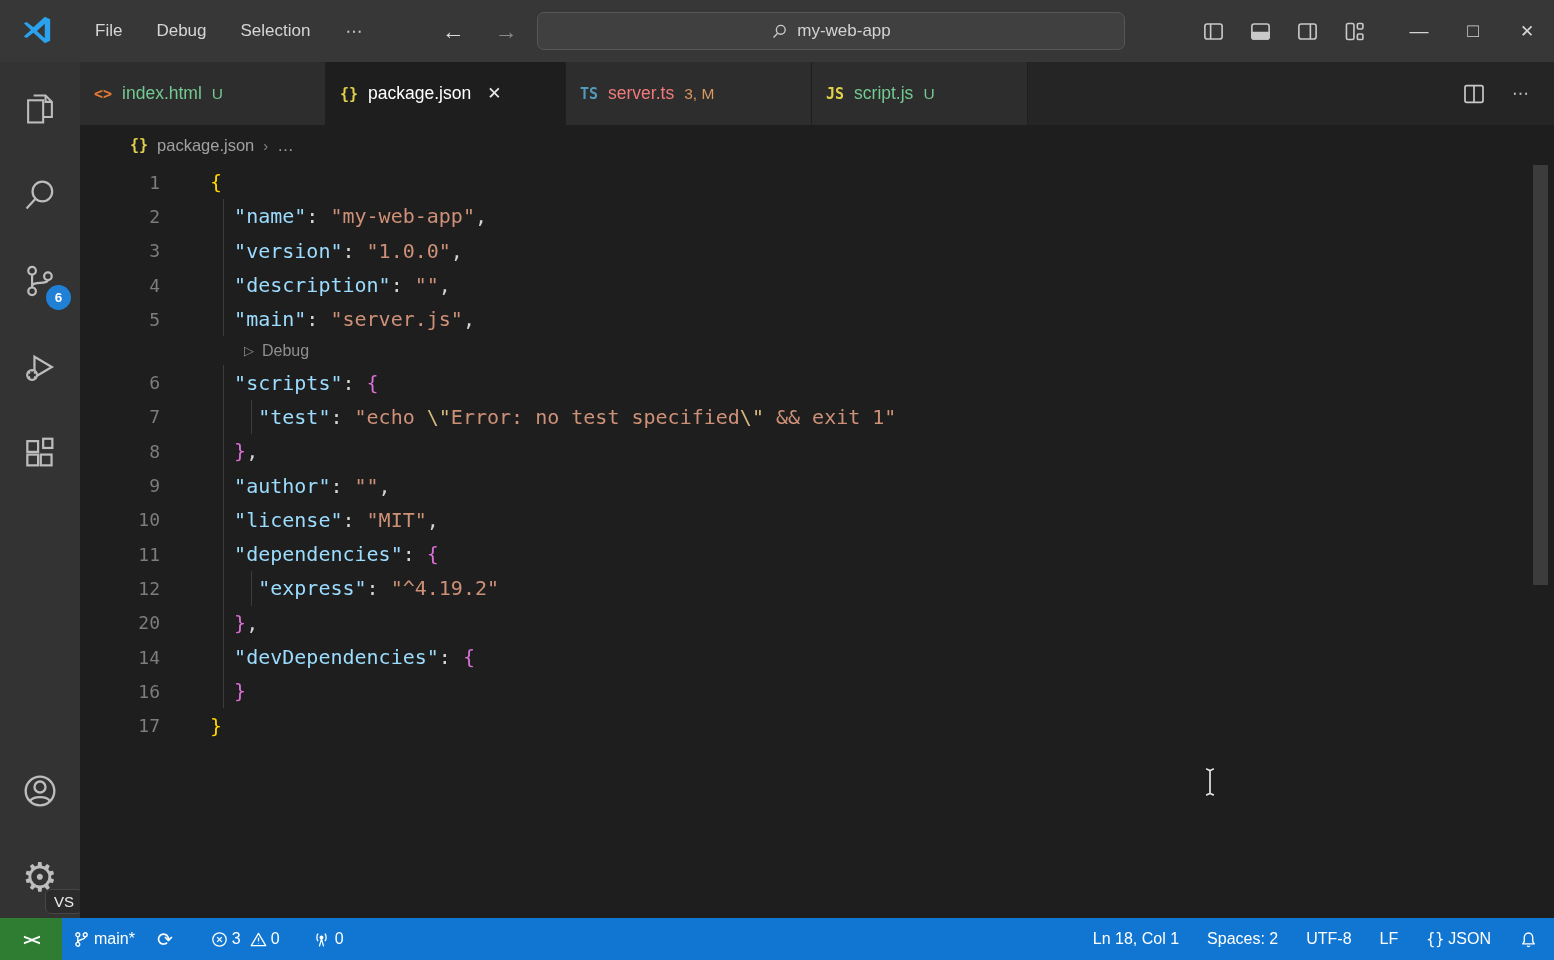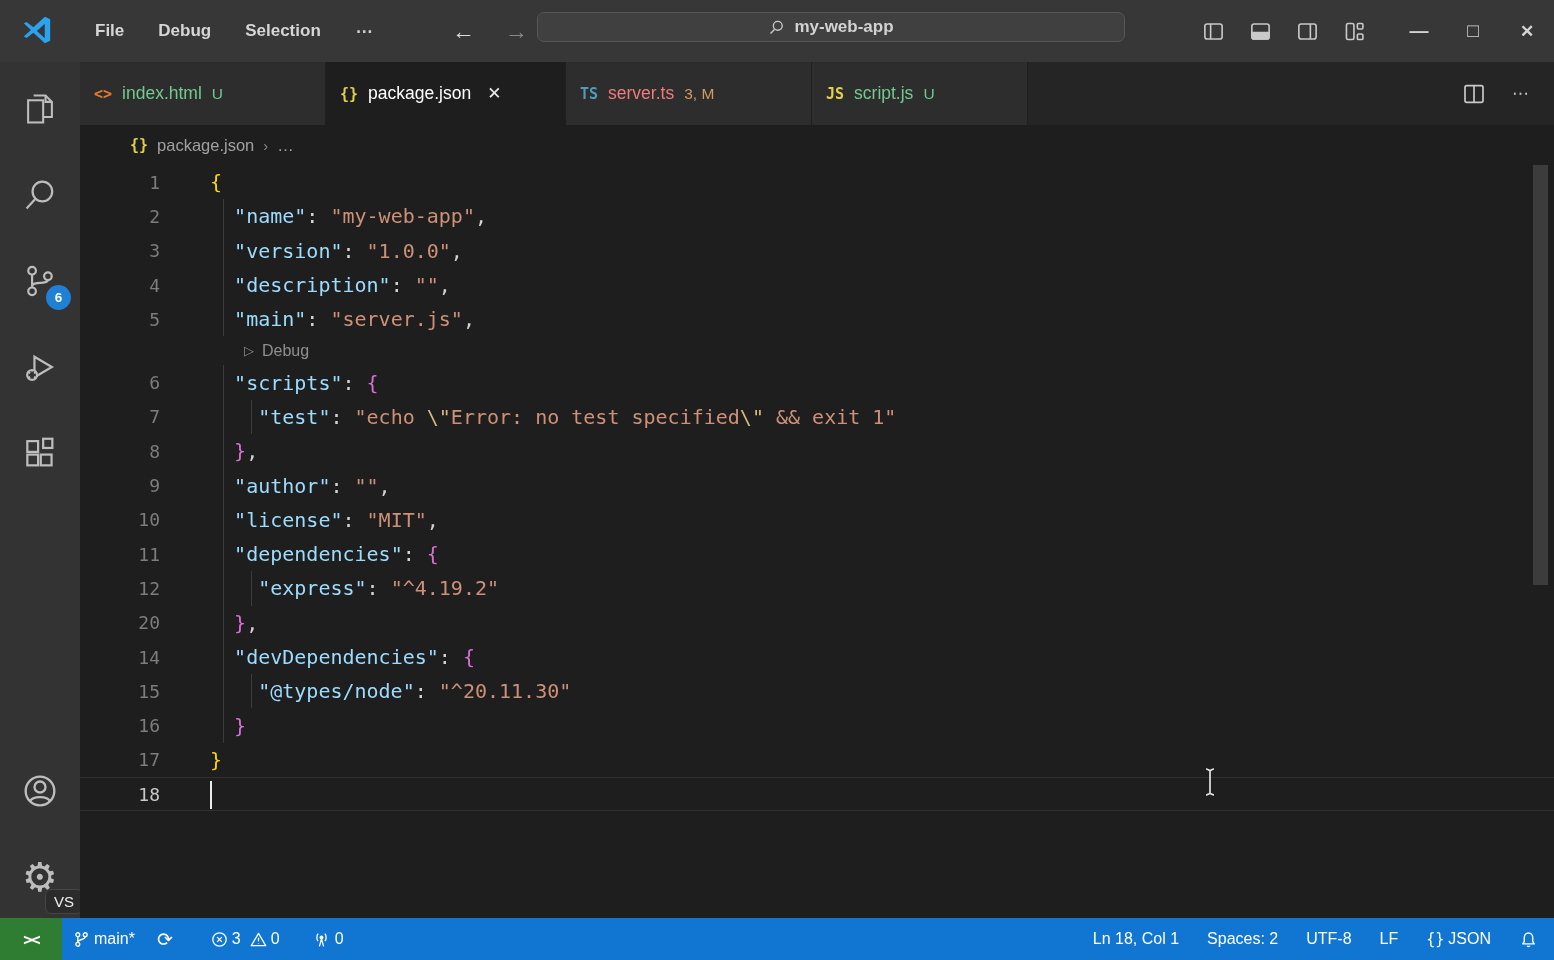--- a/index.html
+++ b/index.html
@@ -1,28 +1,28 @@
 <!DOCTYPE html>
 <html><head>
 <meta charset="utf-8">
 <style>
   * { margin:0; padding:0; box-sizing:border-box; }
   html,body { width:1554px; height:960px; overflow:hidden; }
   body { background:#1e1e1e; font-family:"Liberation Sans", sans-serif; color:#cccccc; position:relative; }
 
   
-  .titlebar { height:62px; background:#373737; display:flex; align-items:center; position:relative;font-weight:bold; }
+  .titlebar { height:62px; background:#373737; display:flex; align-items:center; position:relative; }
   .vslogo { margin-left:20px; width:34px; height:34px; flex:none; }
   .menubar { display:flex; margin-left:24px; font-size:17px; color:#d6d6d6; }
   .menu-item { padding:8px 17px; cursor:default; }
   .menu-more { padding:8px 18px; letter-spacing:3px; color:#cfcfcf; }
   .nav-arrows { display:flex; margin-left:58px; gap:30px; font-size:23px; }
   .nav-back { color:#dcdcdc; }
   .nav-fwd { color:#8a8a8a; }
-  .searchbox { position:absolute; left:537px; top:12px; width:588px; height:30px; background:#404040;
+  .searchbox { position:absolute; left:537px; top:12px; width:588px; height:38px; background:#404040;
     border:1px solid #565656; border-radius:7px; display:flex; align-items:center; justify-content:center;
     gap:9px; color:#d2d2d2; font-size:17px; }
   .titlebar-right { position:absolute; right:0; top:0; height:62px; display:flex; align-items:center; }
   .layout-icons { display:flex; gap:24px; margin-right:26px; color:#c9c9c9; }
   .layout-icons svg { display:block; }
   .win-btn { width:54px; height:62px; display:flex; align-items:center; justify-content:center;
     font-size:19px; color:#d4d4d4; }
   .win-close { font-size:17px; }
 
   
@@ -264,24 +264,22 @@
           </div>
           <div class="line"><span class="ln">6</span><span class="guide" style="left: 143px;"></span><span><span class="tok-pln">  </span><span class="tok-key">"scripts"</span><span class="tok-pun">:</span><span class="tok-pln"> </span><span class="tok-b2">{</span></span></div>
           <div class="line"><span class="ln">7</span><span class="guide" style="left: 143px;"></span><span class="guide" style="left: 171px;"></span><span><span class="tok-pln">    </span><span class="tok-key">"test"</span><span class="tok-pun">:</span><span class="tok-pln"> </span><span class="tok-str">"echo </span><span class="tok-esc">\"</span><span class="tok-str">Error: no test specified</span><span class="tok-esc">\"</span><span class="tok-str"> &amp;&amp; exit 1"</span></span></div>
           <div class="line"><span class="ln">8</span><span class="guide" style="left: 143px;"></span><span><span class="tok-pln">  </span><span class="tok-b2">}</span><span class="tok-pun">,</span></span></div>
           <div class="line"><span class="ln">9</span><span class="guide" style="left: 143px;"></span><span><span class="tok-pln">  </span><span class="tok-key">"author"</span><span class="tok-pun">:</span><span class="tok-pln"> </span><span class="tok-str">""</span><span class="tok-pun">,</span></span></div>
           <div class="line"><span class="ln">10</span><span class="guide" style="left: 143px;"></span><span><span class="tok-pln">  </span><span class="tok-key">"license"</span><span class="tok-pun">:</span><span class="tok-pln"> </span><span class="tok-str">"MIT"</span><span class="tok-pun">,</span></span></div>
           <div class="line"><span class="ln">11</span><span class="guide" style="left: 143px;"></span><span><span class="tok-pln">  </span><span class="tok-key">"dependencies"</span><span class="tok-pun">:</span><span class="tok-pln"> </span><span class="tok-b2">{</span></span></div>
           <div class="line"><span class="ln">12</span><span class="guide" style="left: 143px;"></span><span class="guide" style="left: 171px;"></span><span><span class="tok-pln">    </span><span class="tok-key">"express"</span><span class="tok-pun">:</span><span class="tok-pln"> </span><span class="tok-str">"^4.19.2"</span></span></div>
           <div class="line"><span class="ln">20</span><span class="guide" style="left: 143px;"></span><span><span class="tok-pln">  </span><span class="tok-b2">}</span><span class="tok-pun">,</span></span></div>
           <div class="line"><span class="ln">14</span><span class="guide" style="left: 143px;"></span><span><span class="tok-pln">  </span><span class="tok-key">"devDependencies"</span><span class="tok-pun">:</span><span class="tok-pln"> </span><span class="tok-b2">{</span></span></div>
-          <div class="line"><span class="ln">15</span><span class="guide" style="left: 143px;"></span><span class="guide" style="left: 171px;"></span><span><span class="tok-pln">    </span><span class="tok-key">"@types/node"</span><span class="tok-pun">:</span><span class="tok-pln"> </span><span class="tok-str">"^20.11.30"</span></span></div>
           <div class="line"><span class="ln">16</span><span class="guide" style="left: 143px;"></span><span><span class="tok-pln">  </span><span class="tok-b2">}</span></span></div>
           <div class="line"><span class="ln">17</span><span><span class="tok-b1">}</span></span></div>
-          <div class="line current"><span class="ln">18</span><span></span><span class="caret"></span></div>
         </div>
       <div class="vscrollbar"></div>
       <svg class="ibeam" viewBox="0 0 16 30" fill="none" stroke="currentColor" stroke-width="1.7">
         <path d="M4 2 C6 2 7 3.5 8 3.5 C9 3.5 10 2 12 2"></path>
         <path d="M8 3.5 V26.5"></path>
         <path d="M4 28 C6 28 7 26.5 8 26.5 C9 26.5 10 28 12 28"></path>
       </svg>
     </div>
   </div>
 </div>

